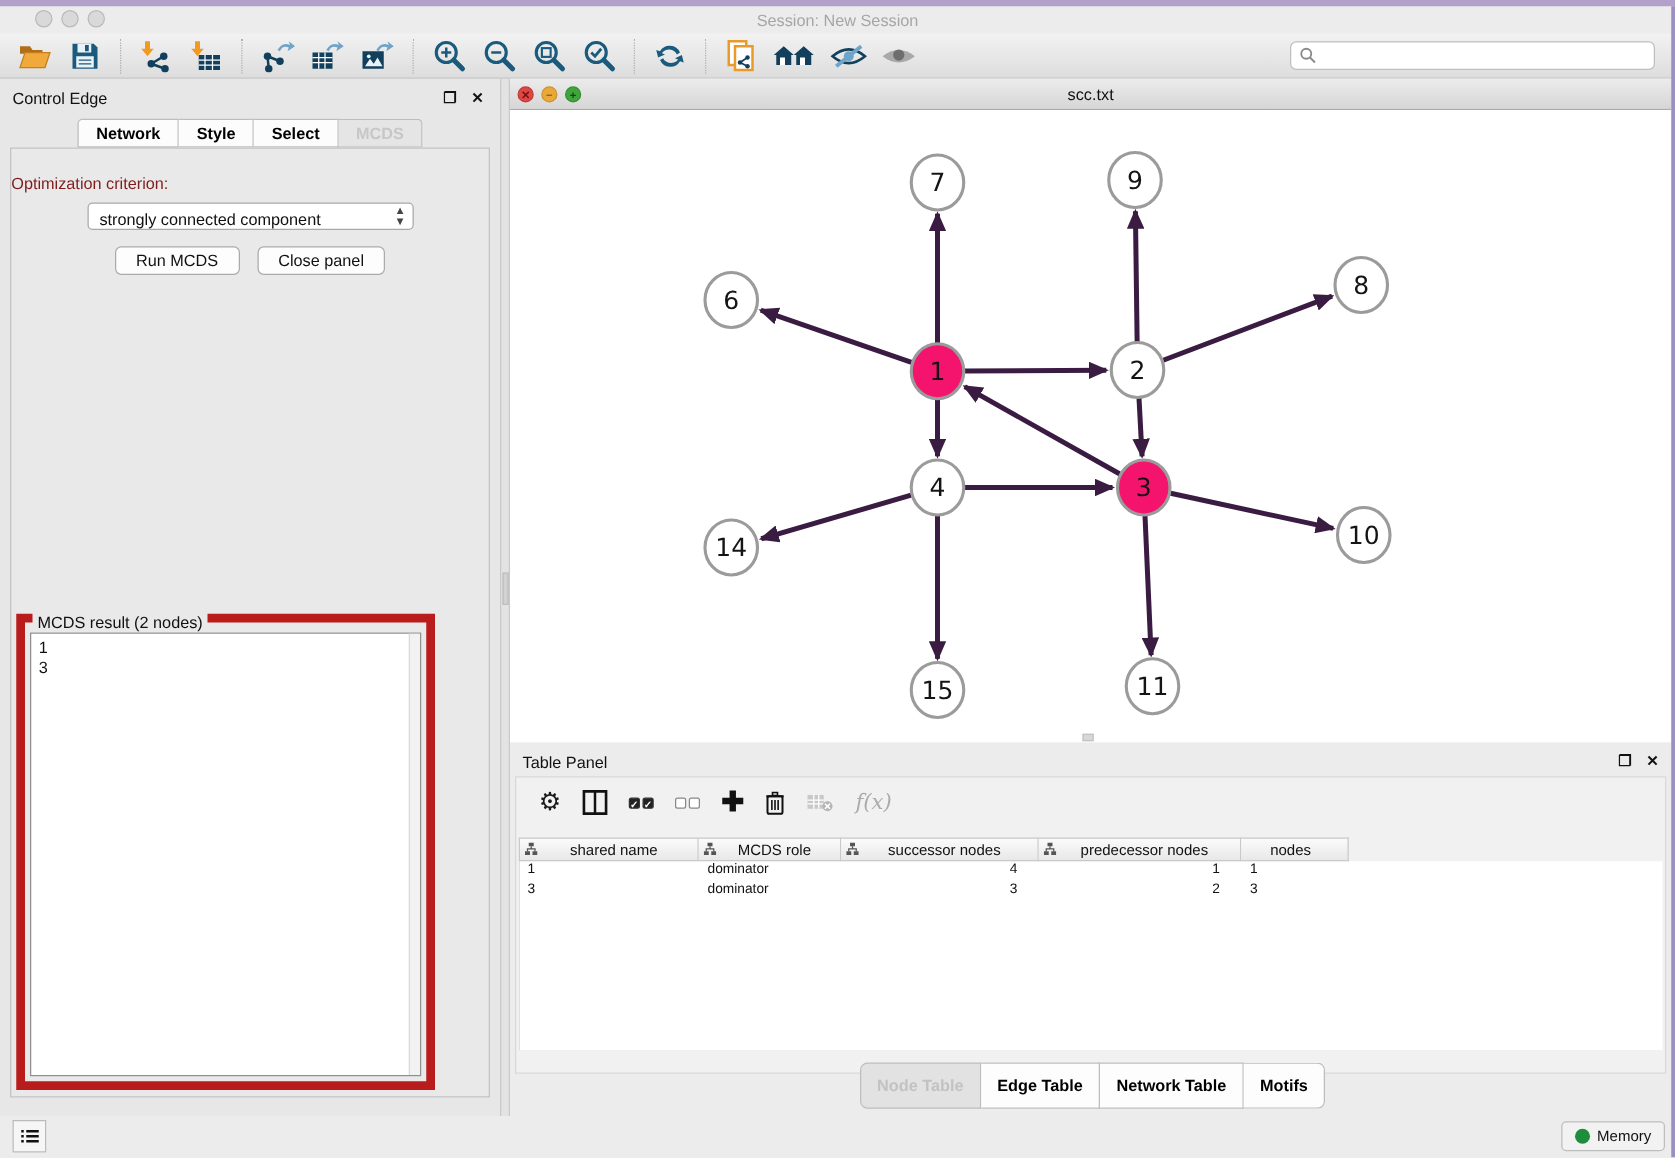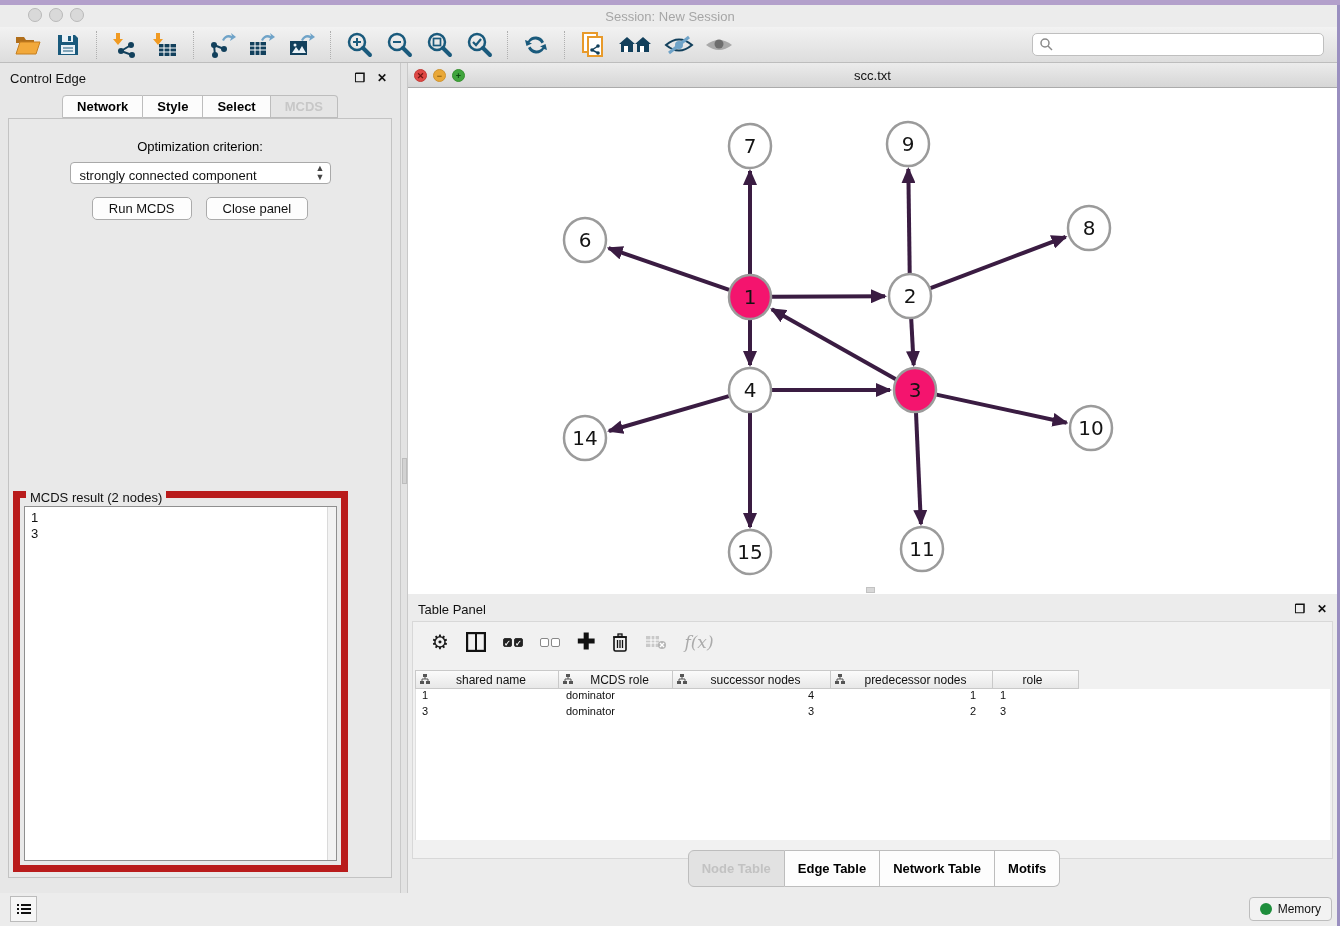--- a/index.html
+++ b/index.html
@@ -31,21 +31,21 @@
   .panel-header { height:30px; display:flex; align-items:center; padding:0 10px; font-size:13px; color:#111; }
   .panel-header .ph-title { flex:1; }
   .ph-icon { width:16px; height:16px; display:flex; align-items:center; justify-content:center; font-size:12px; color:#111; font-weight:bold; margin-left:6px; cursor:default; }
 
   .cp-tabs { position:absolute; left:0; top:32px; width:400px; height:24px; display:flex; justify-content:center; z-index:2; }
   .tab { height:23px; padding:0 14px; display:flex; align-items:center; font-size:13px; font-weight:bold; color:#000; background:#FCFCFC; border:1px solid #BDBDBD; border-left:none; }
   .tab:first-child { border-left:1px solid #BDBDBD; border-radius:4px 0 0 0; }
   .tab.sel { background:#E5E5E5; color:#C7C7C7; border-radius:0 4px 0 0; }
 
   .cp-content { position:absolute; left:8px; top:55px; width:384px; height:760px; background:#E9E9E9; border:1px solid #C3C3C3; }
-  .opt-label { margin-top:20px; text-align:center; font-size:13px; color:#000000; }
+  .opt-label { margin-top:20px; text-align:left; font-size:13px; color:#7f1d1d; }
   .combo { position:relative; margin:8px auto 0; width:261px; height:22px; background:#fff; border:1px solid #A9A9A9; border-radius:4px; display:flex; align-items:flex-end; padding:0 22px 0 9px; font-size:13px; color:#111; }
   .combo .steppers { position:absolute; right:5px; top:1px; display:flex; flex-direction:column; line-height:9px; font-size:9px; color:#444; }
   .btn-row { margin-top:13px; display:flex; justify-content:center; gap:14px; }
   .cp-btn { height:23px; padding:0 16px; background:#FDFDFD; border:1px solid #ABABAB; border-radius:5px; font-size:13px; color:#111; display:flex; align-items:center; }
 
   .result-group { position:absolute; left:4px; top:372px; width:335px; height:381px; border:7px solid #b91c1c; }
   .result-legend { position:absolute; left:6px; top:-8px; background:#E9E9E9; padding:0 4px; font-size:13px; color:#111; }
   .result-box { position:absolute; left:4px; top:8px; right:4px; bottom:4px; background:#fff; border:1px solid #8F8F8F; }
   .result-lines { padding:3px 6px; font-size:13px; color:#111; line-height:16px; white-space:pre-line; }
   .result-scroll { position:absolute; right:0; top:0; width:9px; height:100%; background:#F2F2F2; border-left:1px solid #DADADA; }
@@ -441,21 +441,21 @@
             <div class="th" style="width: 162px;">
               <span class="tree-ico"><svg width="10" height="10" viewBox="0 0 10 10">
                   <rect x="3" y="0" width="4" height="3" fill="#555"></rect>
                   <rect x="0" y="7" width="4" height="3" fill="#555"></rect>
                   <rect x="6" y="7" width="4" height="3" fill="#555"></rect>
                   <path d="M5 3 v2 M2 7 v-2 h6 v2" stroke="#555" fill="none"></path>
                 </svg></span>
               <span class="th-label">predecessor nodes</span>
             </div>
             <div class="th" style="width: 86px;">
-              <span class="th-label">role</span>
+              <span class="th-label">nodes</span>
             </div>
           </div>
         <div class="tbl-rows" id="tbl-rows">
             <div class="tr">
               <div class="td left" style="width: 144px;">1</div>
               <div class="td left" style="width: 114px;">dominator</div>
               <div class="td right" style="width: 158px;">4</div>
               <div class="td right" style="width: 162px;">1</div>
               <div class="td left" style="width: 86px;">1</div>
             </div>

